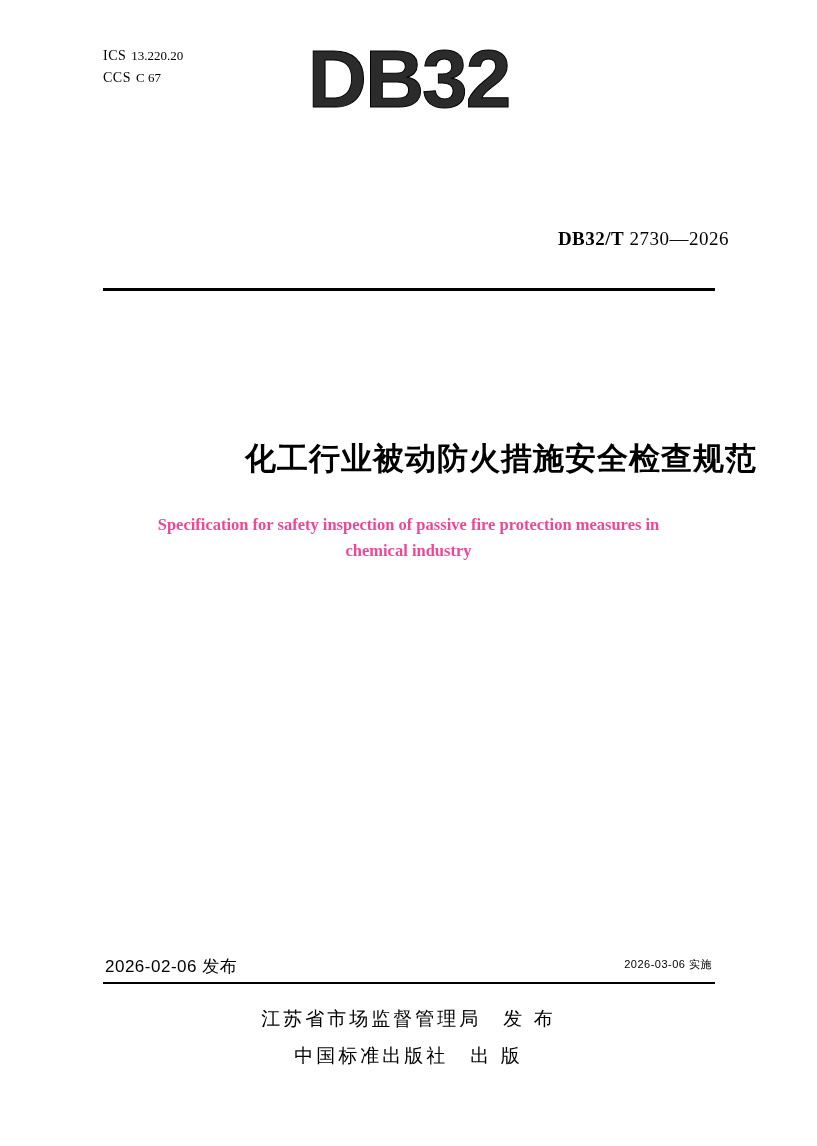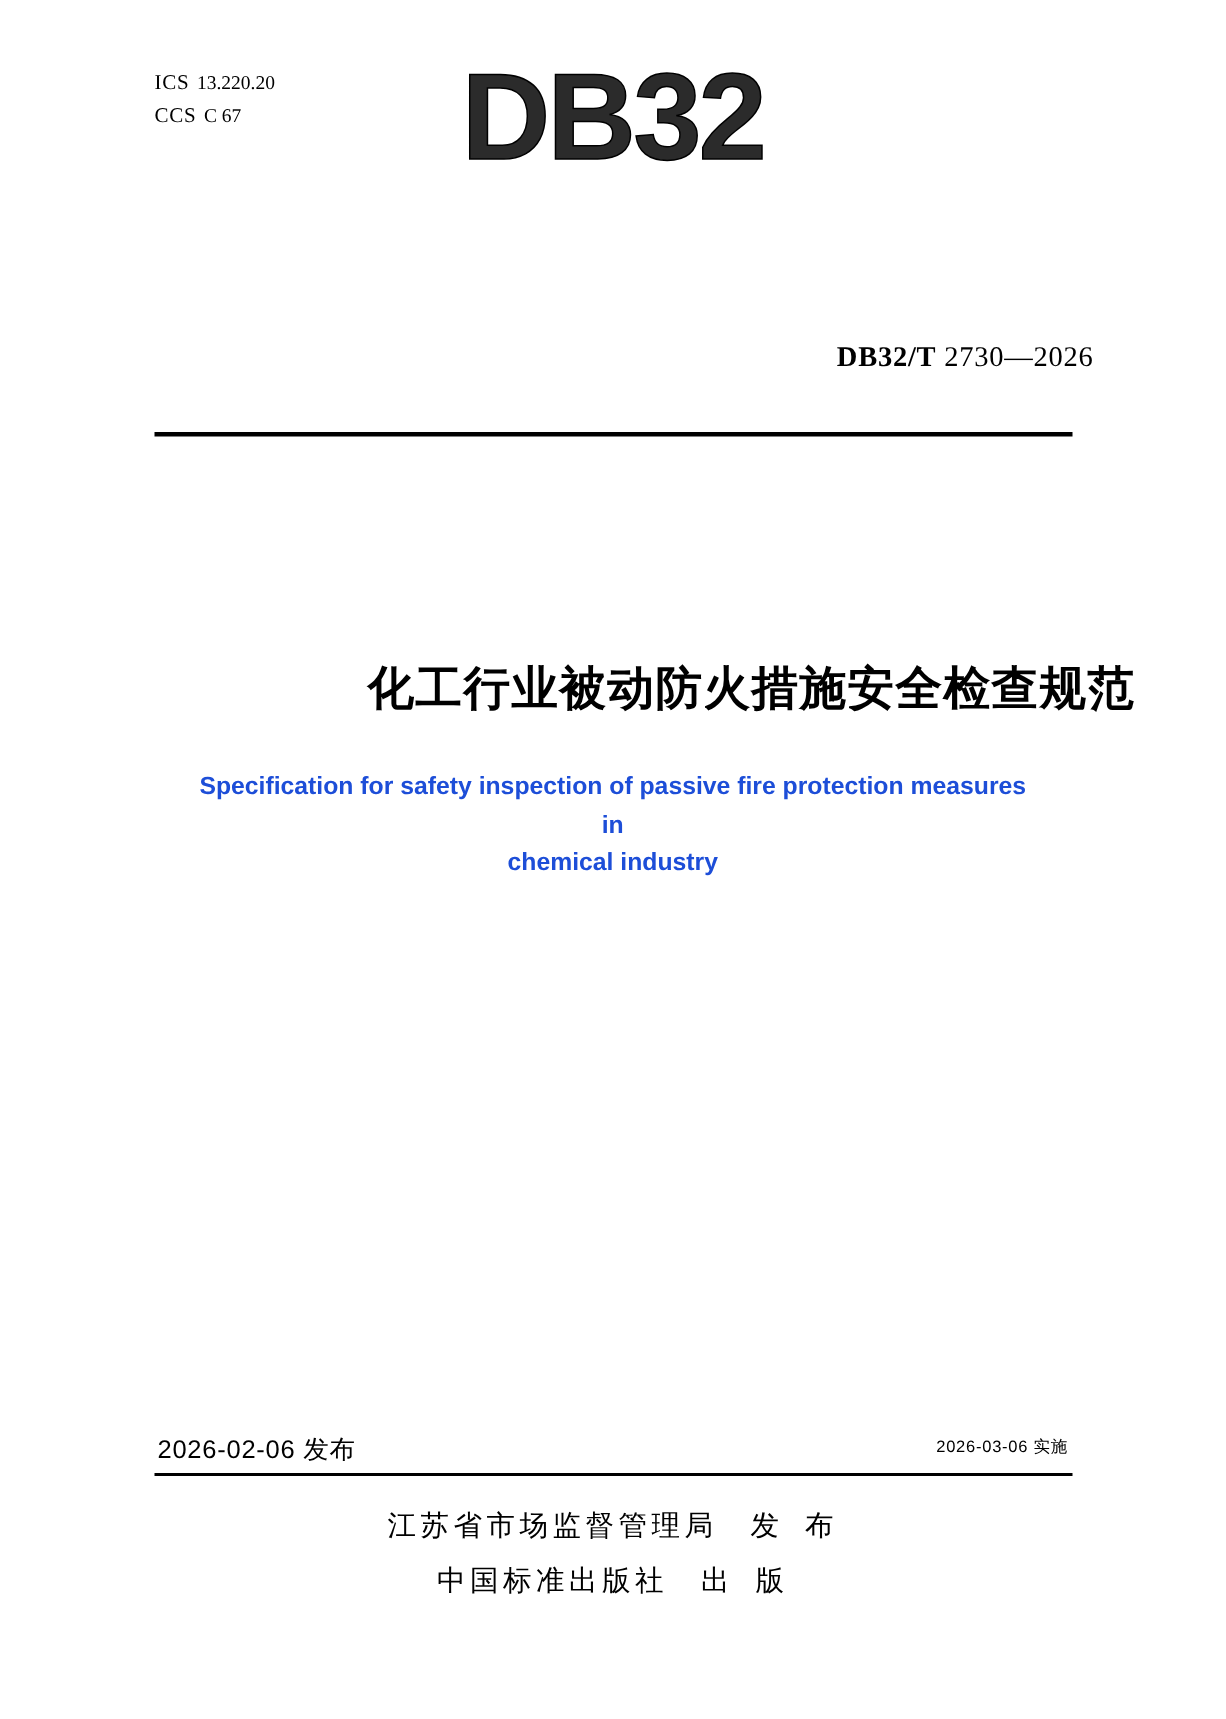--- a/index.html
+++ b/index.html
@@ -117,25 +117,25 @@
     font-size: 31px;
     letter-spacing: 1px;
     color: #000;
   }
   .title-en {
     position: absolute;
     left: 128px;
     width: 561px;
     top: 512px;
     text-align: center;
-    font-family: Liberation Sans, sans-serif;
+    font-family: Liberation Serif, serif;
     font-weight: bold;
     font-size: 16.5px;
     line-height: 1.55;
-    color: #1d4ed8;
+    color: #ec4899;
   }
 
   
   .date-issue {
     position: absolute;
     left: 105px;
     top: 955px;
     font-family: "Liberation Sans", sans-serif;
     font-size: 17px;
     letter-spacing: 0.5px;
@@ -152,21 +152,21 @@
 
   
   .publisher {
     position: absolute;
     left: 0;
     right: 0;
     top: 1000px;
     text-align: center;
   }
   .pub-row {
-    font-family: Liberation Mono, monospace;
+    font-family: Liberation Sans, sans-serif;
     font-size: 19px;
     line-height: 1.95;
     white-space: nowrap;
   }
   .pub-name { letter-spacing: 3px; }
   .pub-verb { letter-spacing: 3px; margin-left: 22px; }
 </style>
 </head>
 <body>
 

